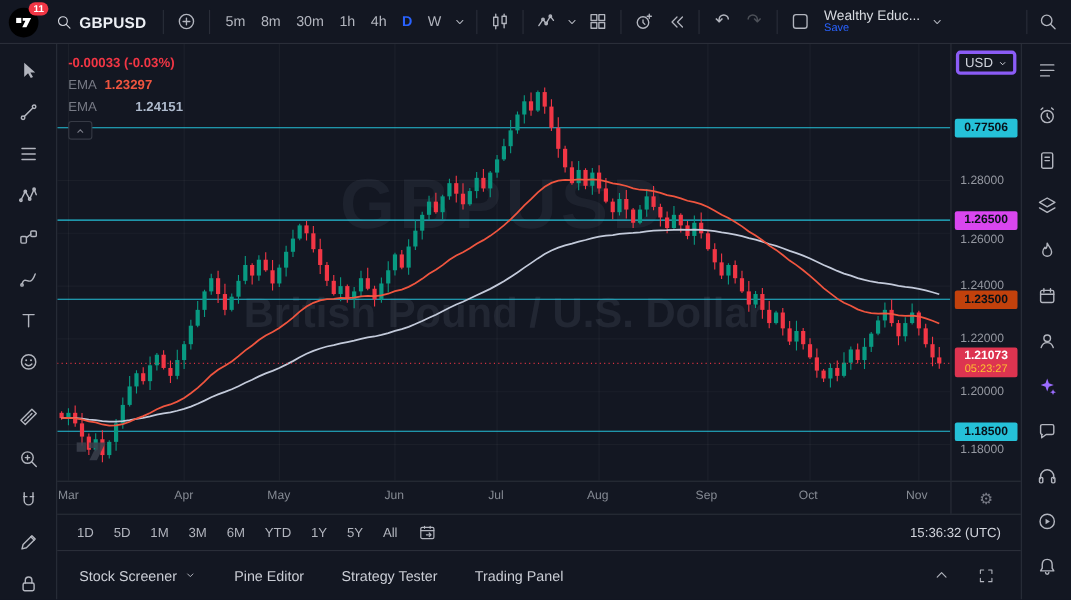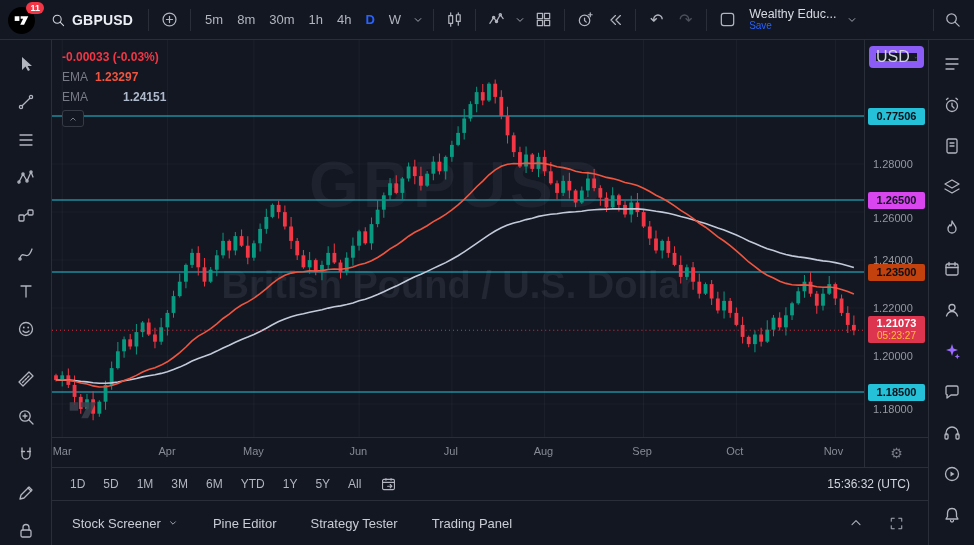--- a/index.html
+++ b/index.html
@@ -58,22 +58,22 @@
   .legend { position:absolute; top:10px; left:10px; z-index:2; }
   .leg-row { display:flex; gap:7px; align-items:flex-start; margin-bottom:6px; font-size:12px; }
   .leg-label { color:#787b86; }
   .leg-val { font-weight:bold; }
   .leg-change { font-size:12px; font-weight:bold; }
   .collapse-btn { width:22px; height:17px; border:1px solid #363a45; border-radius:3px; background:#131722;
                   color:#787b86; display:flex; align-items:center; justify-content:center; margin-top:4px; }
   .tv-wm { position:absolute; left:16px; bottom:16px; z-index:2; opacity:.85; }
 
   .axis { flex:0 0 64px; border-left:1px solid #2a2e39; position:relative; font-size:11px; }
-  .currency-btn { position:absolute; top:6px; left:4px; right:4px; height:22px; border:7px solid #8b5cf6;
-                  border-radius:4px; background:#141823; color:#d1d4dc; font-size:16px; display:flex;
+  .currency-btn { position:absolute; top:6px; left:4px; right:4px; height:22px; border:3px solid #8b5cf6;
+                  border-radius:4px; background:#141823; color:#d1d4dc; font-size:12px; display:flex;
                   align-items:center; justify-content:center; gap:4px; z-index:3; }
   .axlab { position:absolute; left:8px; height:14px; line-height:14px; color:#9598a1; }
   .axbadge { position:absolute; left:3px; right:3px; height:17px; line-height:17px; text-align:center;
              border-radius:2px; color:#081018; font-weight:bold; }
   .axcur { position:absolute; left:3px; right:3px; border-radius:2px; text-align:center; padding:1px 0; }
   .cur-p { font-size:11px; font-weight:bold; color:#ffffff; line-height:13px; }
   .cur-t { font-size:10px; line-height:12px; }
 
   .time-axis { flex:0 0 30px; border-top:1px solid #2a2e39; display:flex; }
   .ta-plot { flex:1; position:relative; }

